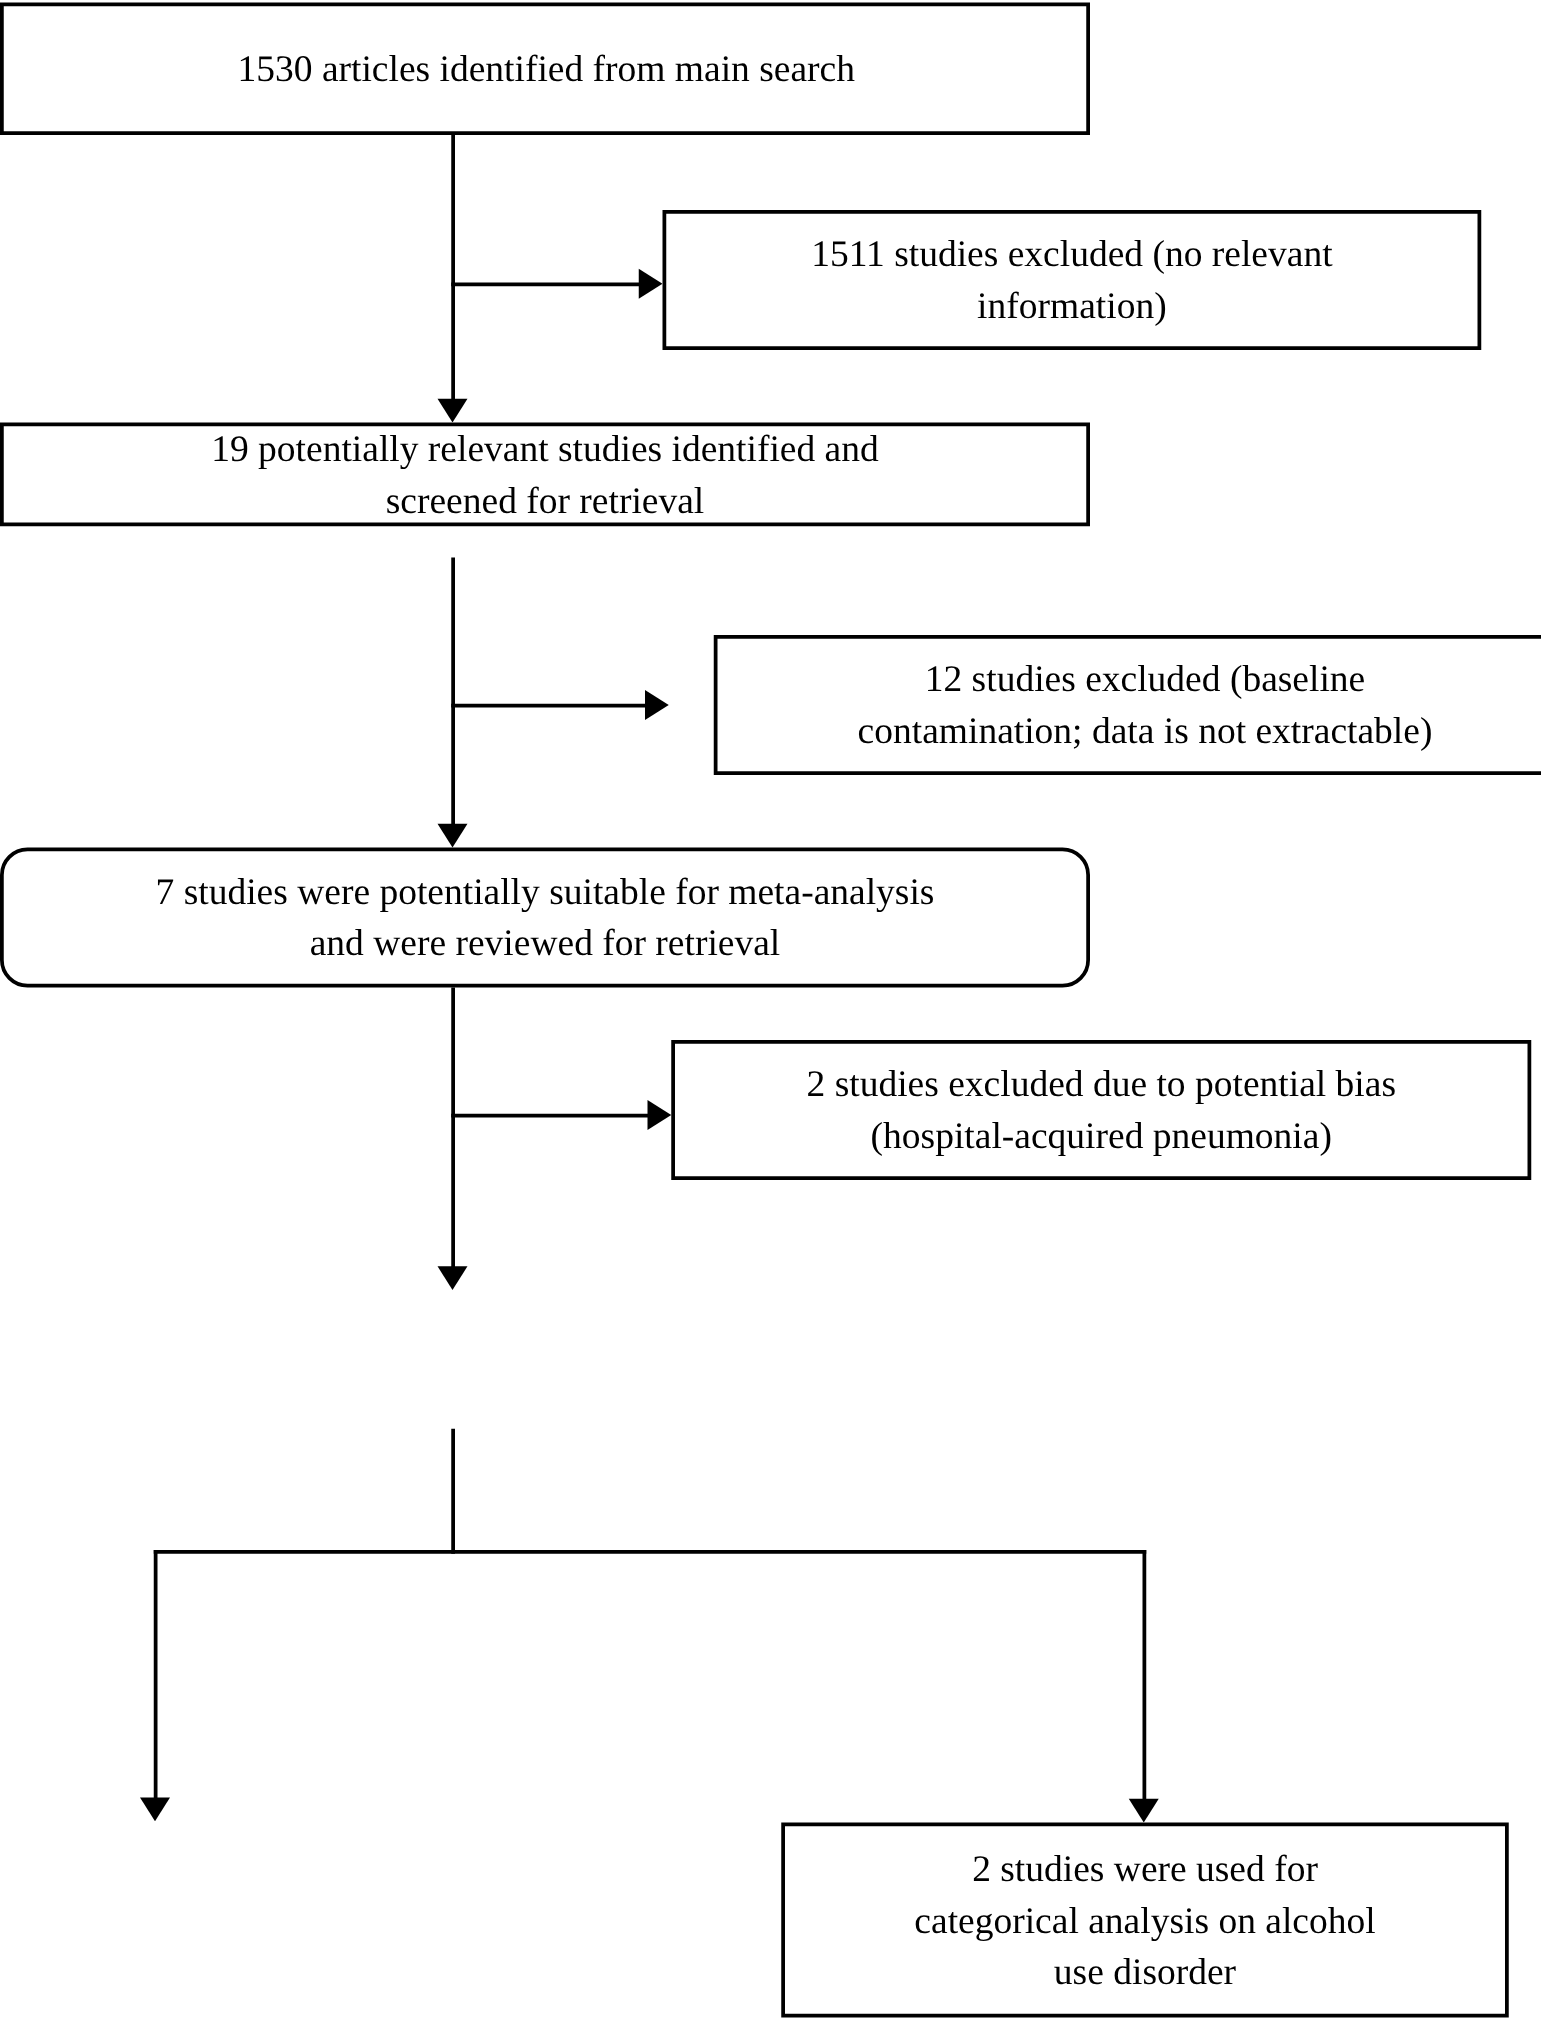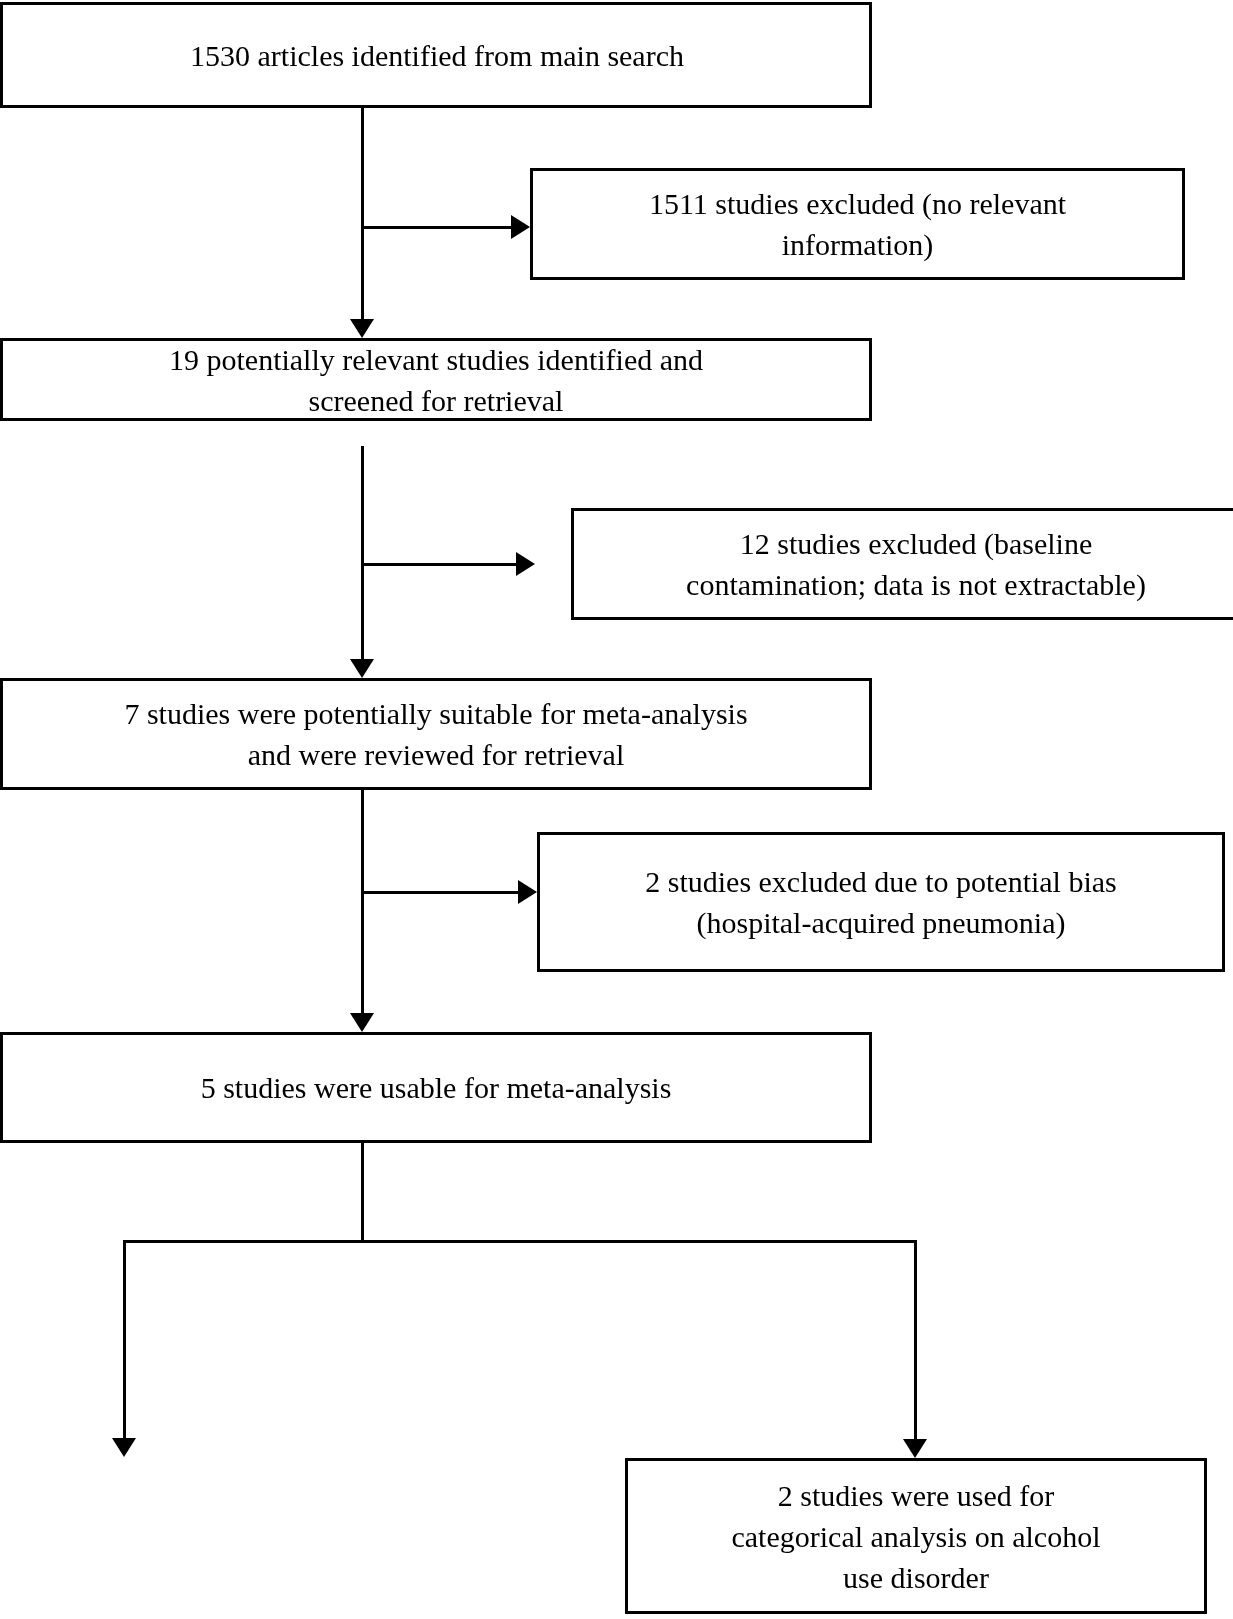--- a/index.html
+++ b/index.html
@@ -49,22 +49,22 @@
     border-top: 12px solid transparent;
     border-bottom: 12px solid transparent;
     border-left: 19px solid #000000;
   }
 
   
   #b0 { left: 0px;   top: 2px;    width: 872px; height: 106px; padding-left: 16px; }
   #b1 { left: 530px; top: 168px;  width: 655px; height: 112px; }
   #b2 { left: 0px;   top: 338px;  width: 872px; height: 83px; }
   #b3 { left: 535px; top: 508px;  width: 690px; height: 112px; margin-left: 36px; }
-  #b4 { left: 0px;   top: 678px;  width: 872px; height: 112px; }
-  #b5 { left: 537px; top: 832px;  width: 688px; height: 140px; }
+  #b4 { left: 0px;   top: 678px;  width: 872px; height: 112px; border-radius: 22px; }
+  #b5 { left: 537px; top: 832px;  width: 688px; height: 112px; }
   #b6 { left: 0px;   top: 1032px; width: 872px; height: 111px; }
   #b7 { left: 12px;  top: 1457px; width: 485px; height: 158px; }
   #b8 { left: 625px; top: 1458px; width: 582px; height: 156px; }
 
   
   #v1 { left: 361px; top: 108px;  width: 3px; height: 213px; }
   #v2 { left: 361px; top: 446px;  width: 3px; height: 215px; }
   #v3 { left: 361px; top: 790px;  width: 3px; height: 225px; }
   #v4 { left: 361px; top: 1143px; width: 3px; height: 100px; }
   #h1 { left: 361px; top: 226px;  width: 155px; height: 3px; }
@@ -112,18 +112,17 @@
   <div class="box" id="b1">1511 studies excluded (no relevant
 information)</div>
   <div class="box" id="b2">19 potentially relevant studies identified and
 screened for retrieval</div>
   <div class="box" id="b3">12 studies excluded (baseline
 contamination; data is not extractable)</div>
   <div class="box" id="b4">7 studies were potentially suitable for meta-analysis
 and were reviewed for retrieval</div>
   <div class="box" id="b5">2 studies excluded due to potential bias
 (hospital-acquired pneumonia)</div>
-  <div class="box" id="b6">5 studies were usable for meta-analysis</div>
   <div class="box" id="b8">2 studies were used for
 categorical analysis on alcohol
 use disorder</div>
 
 </div>
 
 </body></html>

